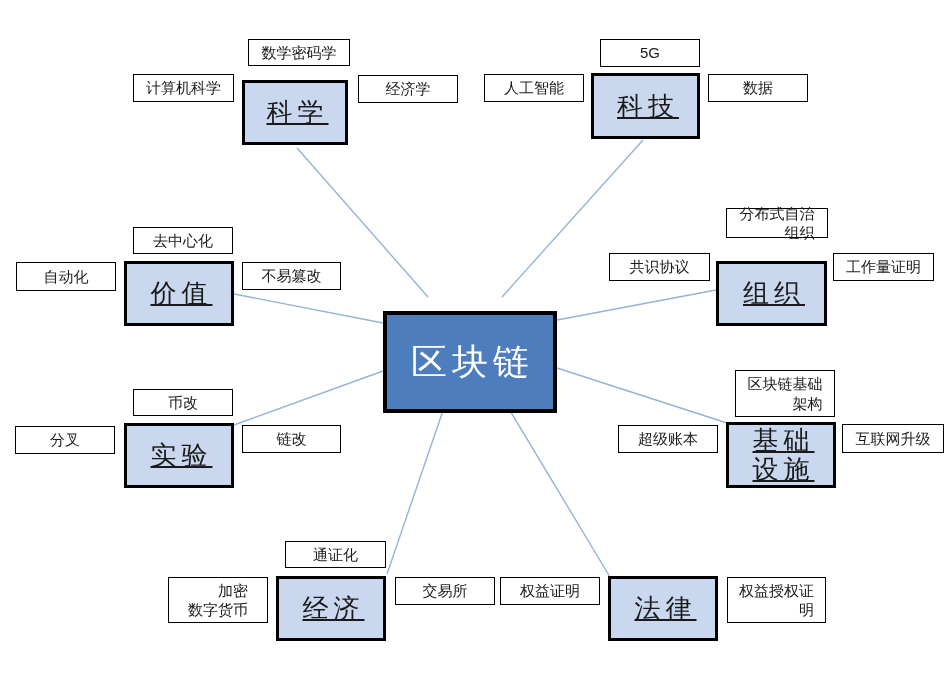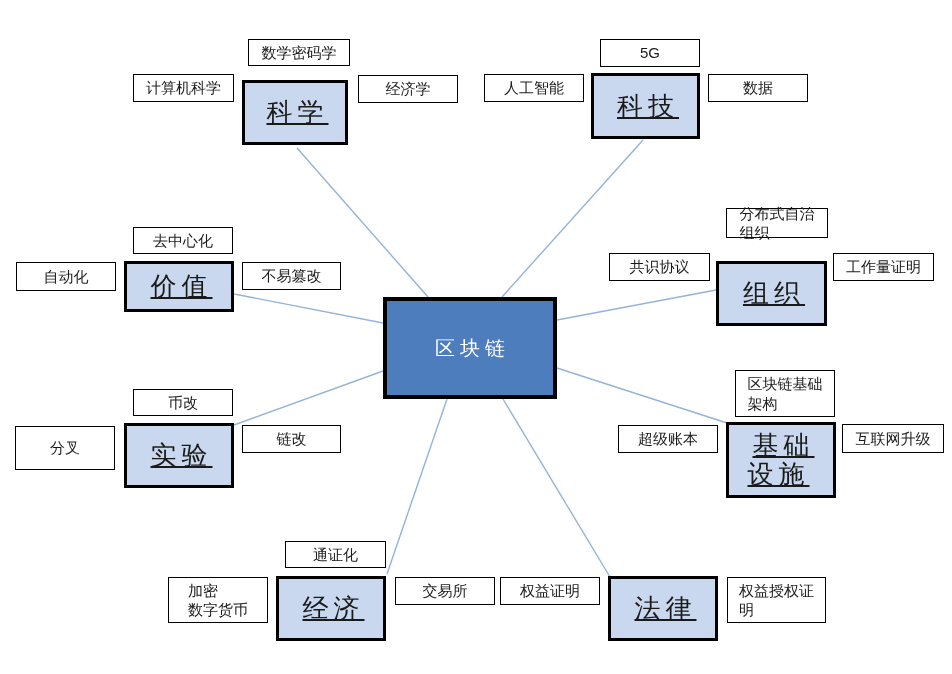--- a/index.html
+++ b/index.html
@@ -33,30 +33,31 @@
   .links line {
     stroke: var(--link);
     stroke-width: 1.4;
   }
   .node {
     position: absolute;
     box-sizing: border-box;
     display: flex;
     align-items: center;
     justify-content: center;
-    text-align: left;
+    text-align: right;
     white-space: pre-line;
   }
   .center-node {
     background: var(--center-fill);
     border: 4px solid var(--border);
     color: var(--center-text);
-    font-size: 20px;
+    font-size: 36px;
     letter-spacing: 5px;
     text-indent: 5px;
+    margin-top: 14px;
   }
   .branch-node {
     background: var(--branch-fill);
     border: 3px solid var(--border);
     color: var(--branch-text);
     font-size: 26px;
     line-height: 1.1;
     letter-spacing: 5px;
     text-indent: 5px;
     text-decoration: underline;
@@ -90,37 +91,37 @@
   <div class="node branch-node" style="left:242px;top:80px;width:106px;height:65px">科学</div>
   <div class="node sub-node" style="left:248px;top:39px;width:102px;height:27px">数学密码学</div>
   <div class="node sub-node" style="left:133px;top:74px;width:101px;height:28px">计算机科学</div>
   <div class="node sub-node" style="left:358px;top:75px;width:100px;height:28px">经济学</div>
 
   <div class="node branch-node" style="left:591px;top:73px;width:109px;height:66px">科技</div>
   <div class="node sub-node" style="left:600px;top:39px;width:100px;height:28px">5G</div>
   <div class="node sub-node" style="left:484px;top:74px;width:100px;height:28px">人工智能</div>
   <div class="node sub-node" style="left:708px;top:74px;width:100px;height:28px">数据</div>
 
-  <div class="node branch-node" style="left:124px;top:261px;width:110px;height:51px">价值</div>
+  <div class="node branch-node" style="left:124px;top:261px;width:110px;height:65px">价值</div>
   <div class="node sub-node" style="left:133px;top:227px;width:100px;height:27px">去中心化</div>
   <div class="node sub-node" style="left:16px;top:262px;width:100px;height:29px">自动化</div>
   <div class="node sub-node" style="left:242px;top:262px;width:99px;height:28px">不易篡改</div>
 
   <div class="node branch-node" style="left:716px;top:261px;width:111px;height:65px">组织</div>
   <div class="node sub-node" style="left:726px;top:208px;width:102px;height:30px">分布式自治
 组织</div>
   <div class="node sub-node" style="left:609px;top:253px;width:101px;height:28px">共识协议</div>
   <div class="node sub-node" style="left:833px;top:253px;width:101px;height:28px">工作量证明</div>
 
   <div class="node branch-node" style="left:124px;top:423px;width:110px;height:65px">实验</div>
   <div class="node sub-node" style="left:133px;top:389px;width:100px;height:27px">币改</div>
-  <div class="node sub-node" style="left:15px;top:426px;width:100px;height:44px">分叉</div>
+  <div class="node sub-node" style="left:15px;top:426px;width:100px;height:28px">分叉</div>
   <div class="node sub-node" style="left:242px;top:425px;width:99px;height:28px">链改</div>
 
-  <div class="node branch-node" style="left:726px;top:422px;width:110px;height:76px">基础
+  <div class="node branch-node" style="left:726px;top:422px;width:110px;height:66px">基础
 设施</div>
   <div class="node sub-node" style="left:735px;top:370px;width:100px;height:47px">区块链基础
 架构</div>
   <div class="node sub-node" style="left:618px;top:425px;width:100px;height:28px">超级账本</div>
   <div class="node sub-node" style="left:842px;top:424px;width:102px;height:29px">互联网升级</div>
 
   <div class="node branch-node" style="left:276px;top:576px;width:110px;height:65px">经济</div>
   <div class="node sub-node" style="left:285px;top:541px;width:101px;height:27px">通证化</div>
   <div class="node sub-node" style="left:168px;top:577px;width:100px;height:46px">加密
 数字货币</div>

